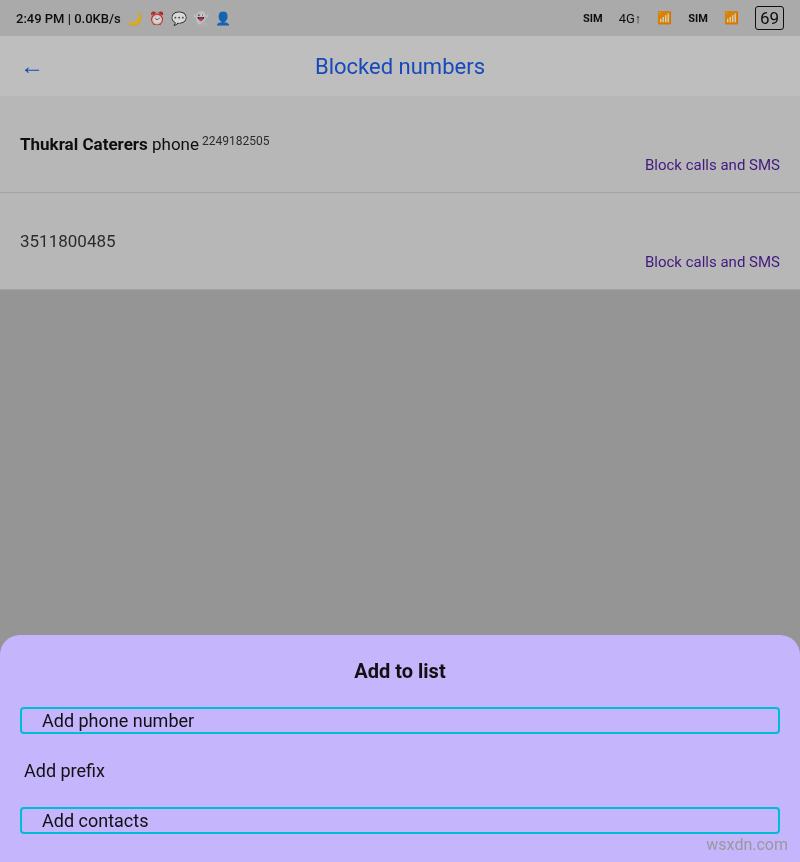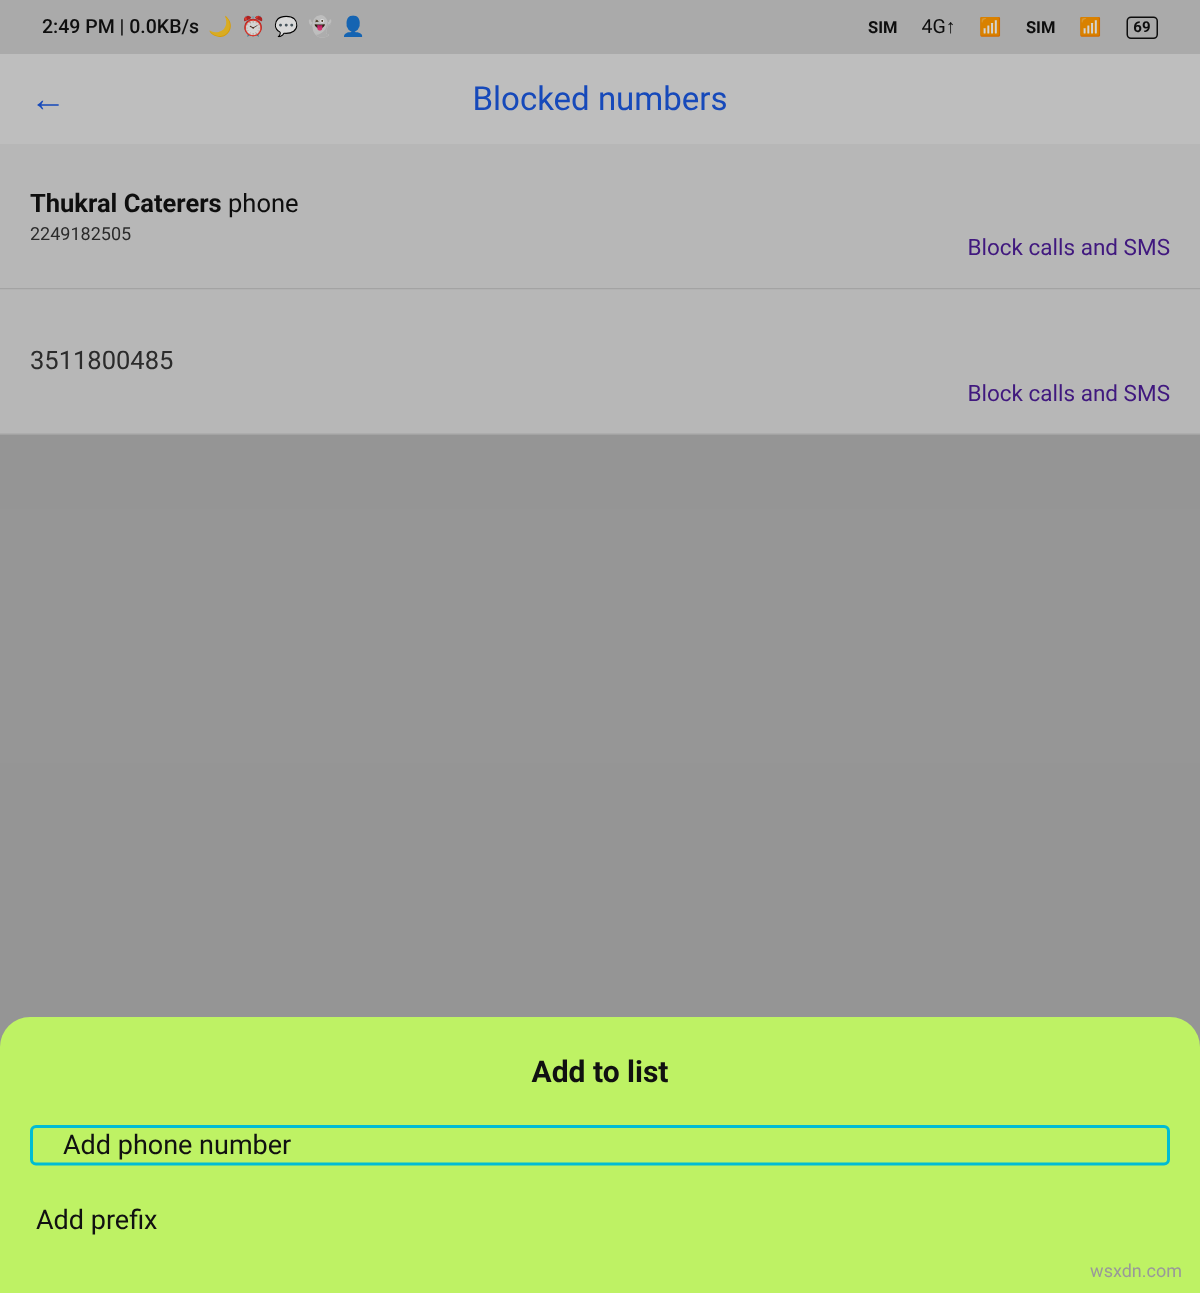--- a/index.html
+++ b/index.html
@@ -17,21 +17,21 @@
       position: relative;
     }
 
     
     .status-bar {
       background: #c8c8c8;
       height: 36px;
       display: flex;
       align-items: center;
       justify-content: space-between;
-      padding: 0 28px;
+      padding: 0 16px;
     }
 
     .status-bar-left {
       display: flex;
       align-items: center;
       gap: 6px;
       font-size: 13px;
       font-weight: 500;
       color: #111;
     }
@@ -45,22 +45,22 @@
     }
 
     .signal-icon {
       font-size: 13px;
     }
 
     .battery-box {
       border: 1.5px solid #111;
       border-radius: 3px;
       padding: 1px 4px;
-      font-size: 10px;
-      font-weight: 700;
+      font-size: 17px;
+      font-weight: 400;
     }
 
     
     .app-bar {
       background: #e0e0e0;
       height: 60px;
       display: flex;
       align-items: center;
       padding: 0 20px;
       gap: 20px;
@@ -91,21 +91,21 @@
       padding: 18px 20px;
       border-bottom: 1px solid #c0c0c0;
       display: flex;
       align-items: center;
       justify-content: space-between;
       background: #d8d8d8;
     }
 
     .blocked-item-info {
       display: flex;
-      flex-direction: column;
+      flex-direction: row;
       gap: 3px;
     }
 
     .blocked-item-name {
       font-size: 17px;
       color: #111;
       font-weight: 400;
     }
 
     .blocked-item-name strong {
@@ -133,21 +133,21 @@
       background: rgba(0,0,0,0.15);
       z-index: 10;
     }
 
     
     .bottom-sheet {
       position: absolute;
       bottom: 0;
       left: 0;
       width: 100%;
-      background: #bef264;
+      background: #c4b5fd;
       border-top-left-radius: 20px;
       border-top-right-radius: 20px;
       z-index: 20;
       padding-bottom: 20px;
     }
 
     .bottom-sheet-title {
       text-align: center;
       padding: 24px 20px 16px;
       font-size: 20px;
@@ -174,21 +174,21 @@
 
     .bottom-sheet-item.normal {
       padding: 18px 24px;
     }
 
     
     .watermark {
       position: absolute;
       bottom: 8px;
       right: 12px;
-      font-size: 12px;
+      font-size: 16px;
       color: #999;
       z-index: 30;
       margin-top: 46px;
     }
   </style>
 </head>
 <body>
 
 <div class="status-bar">
   <div class="status-bar-left">
@@ -238,15 +238,18 @@
   <div class="bottom-sheet-title">Add to list</div>
 
   <div class="bottom-sheet-item highlighted">
     <span>Add phone number</span>
   </div>
 
   <div class="bottom-sheet-item normal">
     <span>Add prefix</span>
   </div>
 
+  <div class="bottom-sheet-item highlighted">
+    <span>Add contacts</span>
+  </div>
 </div>
 
 <div class="watermark">wsxdn.com</div>
 
 </body></html>

